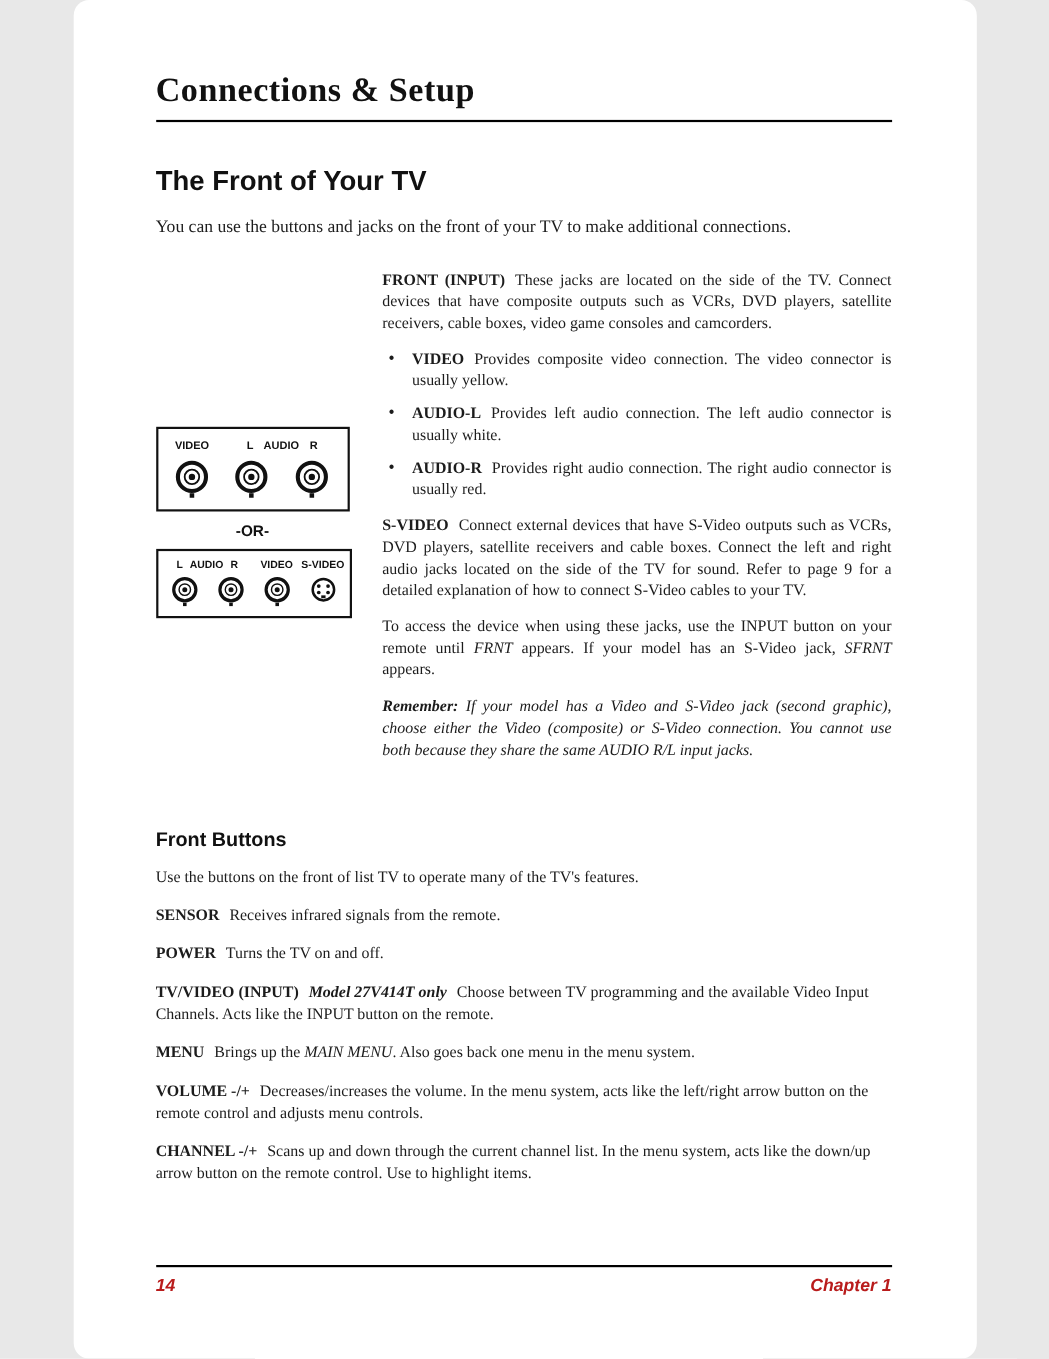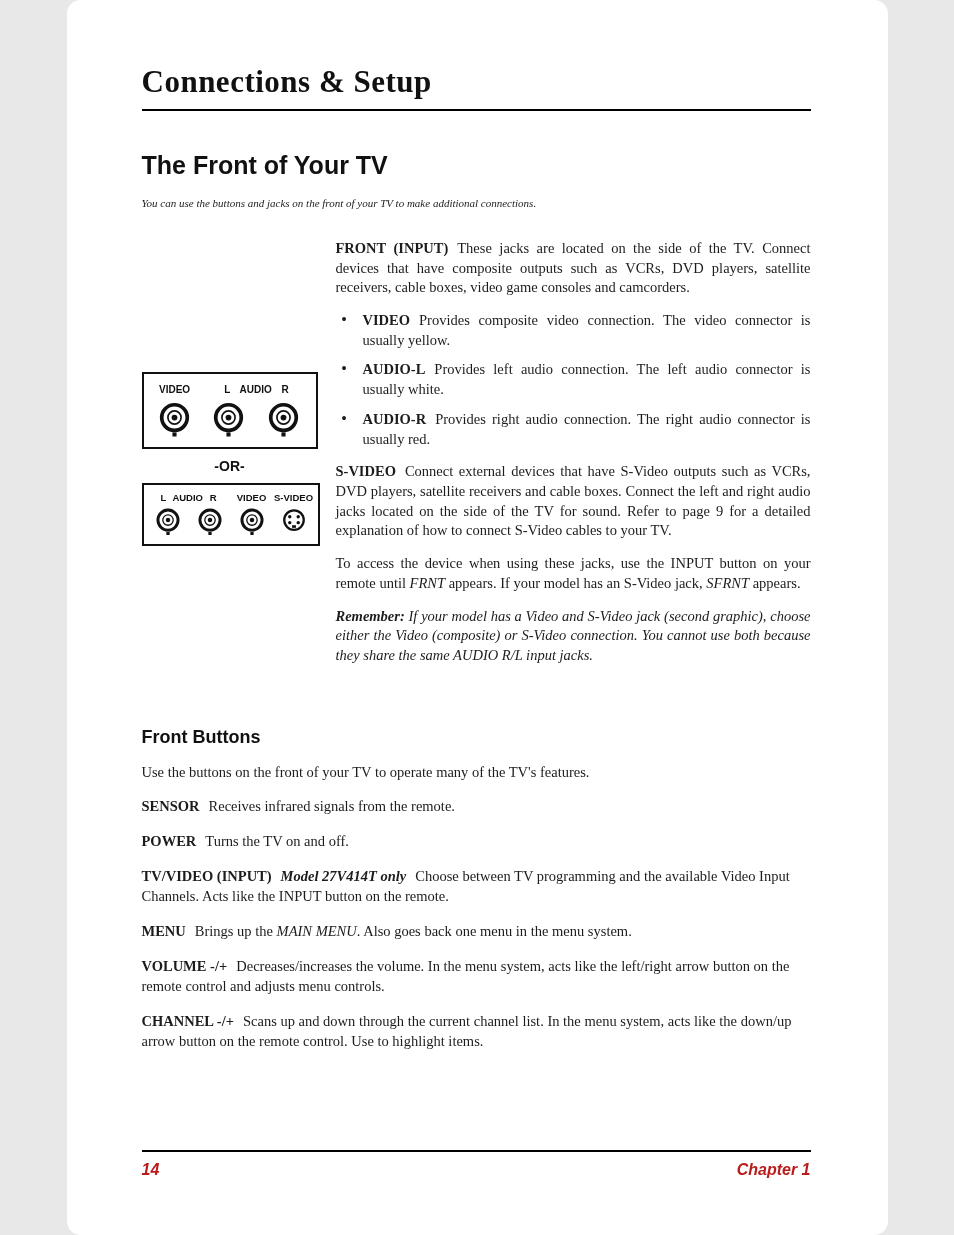--- a/index.html
+++ b/index.html
@@ -27,25 +27,25 @@
   }
   .head-rule { border: 0; border-top: 2px solid #000; margin: 9px 0 0 0; }
 
   .page-title {
     margin: 40px 0 0 0;
     font-family: "Liberation Sans", sans-serif;
     font-weight: bold;
     font-size: 25px;
     color: #111;
   }
-  .intro { margin: 16px 0 0 0; font-size: 11px; line-height: 1.35; font-style: italic; }
+  .intro { margin: 16px 0 0 0; font-size: 16px; line-height: 1.35; }
 
   .columns { display: flex; align-items: center; margin-top: 28px; }
   .left-col { width: 178px; flex: 0 0 178px; }
-  .right-col { flex: 1; margin-left: 16px; font-size: 14.5px; line-height: 1.36; text-align: justify; }
+  .right-col { flex: 1; margin-left: 28px; font-size: 14.5px; line-height: 1.36; text-align: justify; }
   .right-col p { margin: 0 0 13px 0; }
 
   .jack-box {
     border: 2px solid #111;
     background: #fff;
     width: 176px;
     padding: 10px 4px 8px 4px;
   }
   .jack-box.small { width: 178px; padding: 7px 3px 7px 3px; }
   .labels-row {
@@ -225,21 +225,21 @@
         <p><span class="term">S-VIDEO</span><span>Connect external devices that have S-Video outputs such as VCRs, DVD players, satellite receivers and cable boxes. Connect the left and right audio jacks located on the side of the TV for sound. Refer to page 9 for a detailed explanation of how to connect S-Video cables to your TV.</span></p>
 
         <p><span>To access the device when using these jacks, use the INPUT button on your remote until </span><span class="ital">FRNT</span><span> appears. If your model has an S-Video jack, </span><span class="ital">SFRNT</span><span> appears.</span></p>
 
         <p class="remember"><span class="lead">Remember:</span><span> If your model has a Video and S-Video jack (second graphic), choose either the Video (composite) or S-Video connection. You cannot use both because they share the same AUDIO R/L input jacks.</span></p>
 
       </div>
     </div>
 
     <h3 class="fb-title">Front Buttons</h3>
-    <p class="fb-intro">Use the buttons on the front of your TV to operate many of the TV's features.</p>
+    <p class="fb-intro">Use the buttons on the front of list TV to operate many of the TV's features.</p>
 
     <p class="fb-item"><span class="term">SENSOR</span><span>Receives infrared signals from the remote.</span></p>
 
     <p class="fb-item"><span class="term">POWER</span><span>Turns the TV on and off.</span></p>
 
     <p class="fb-item"><span class="term">TV/VIDEO (INPUT)</span><span class="model">Model 27V414T only</span><span>Choose between TV programming and the available Video Input Channels. Acts like the INPUT button on the remote.</span></p>
 
     <p class="fb-item"><span class="term">MENU</span><span>Brings up the </span><span class="ital">MAIN MENU</span><span>. Also goes back one menu in the menu system.</span></p>
 
     <p class="fb-item"><span class="term">VOLUME -/+</span><span>Decreases/increases the volume. In the menu system, acts like the left/right arrow button on the remote control and adjusts menu controls.</span></p>

